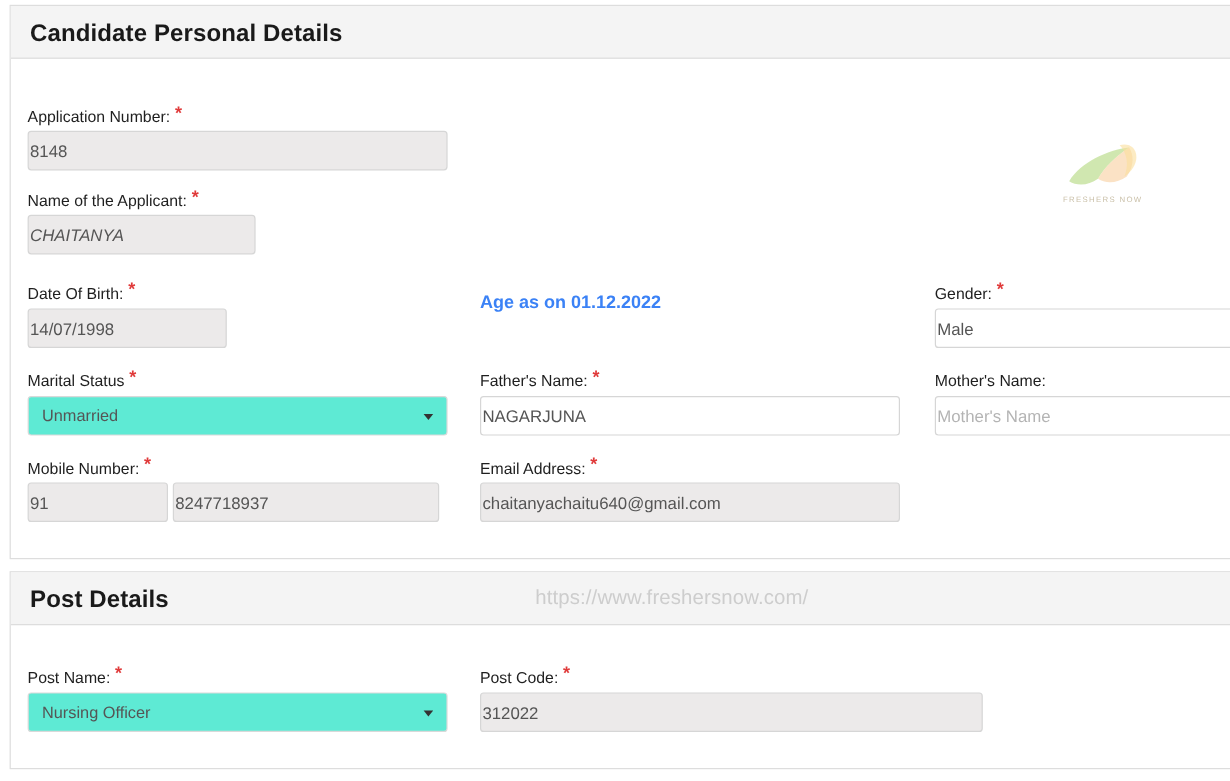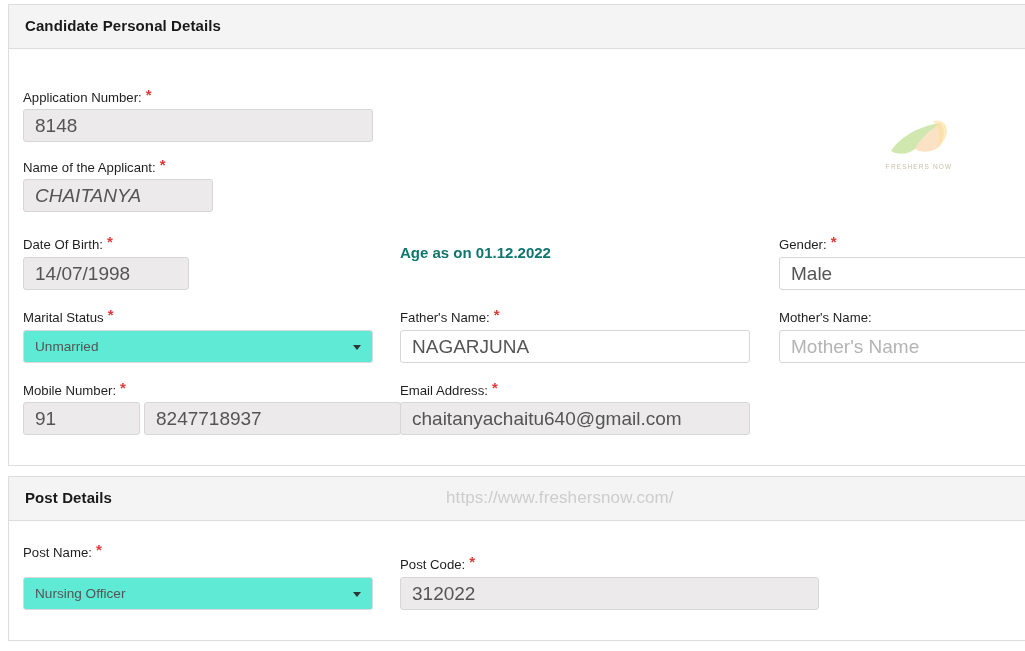--- a/index.html
+++ b/index.html
@@ -43,21 +43,21 @@
     width: 100%;
     height: 44px;
     background: #f4f4f4;
     border-bottom: 1px solid #dddddd;
     box-sizing: border-box;
   }
   .panel-title {
     position: absolute;
     left: 16px;
     top: 12px;
-    font-size: 15px;
+    font-size: 20px;
     font-weight: bold;
     color: #1a1a1a;
     letter-spacing: .1px;
     white-space: nowrap;
   }
 
   .watermark-url {
     position: absolute;
     left: 437px;
     top: 11px;
@@ -83,23 +83,23 @@
     line-height: 10px;
   }
 
   .inp {
     position: absolute;
     box-sizing: border-box;
     height: 33px;
     border: 1px solid #d6d6d6;
     border-radius: 3px;
     font-family: "Liberation Sans", "DejaVu Sans", sans-serif;
-    font-size: 19px;
+    font-size: 14px;
     color: #555555;
-    padding: 0 11px;
+    padding: 0 1px;
     background: #eceaea;
     outline: none;
   }
   .inp.editable { background: #ffffff; }
   .inp::placeholder { color: #b4b4b4; }
 
   .sel {
     position: absolute;
     box-sizing: border-box;
     height: 33px;
@@ -121,21 +121,21 @@
     border-left: 4.5px solid transparent;
     border-right: 4.5px solid transparent;
     border-top: 5px solid #333333;
   }
 
   
   .age-title {
     position: absolute;
     font-size: 15px;
     font-weight: bold;
-    color: #0f766e;
+    color: #3b82f6;
     white-space: nowrap;
   }
   .age-val {
     position: absolute;
     font-size: 15px;
     color: #3a3a3a;
     white-space: nowrap;
   }
 
   
@@ -191,21 +191,21 @@
     </div>
     <div class="sel" style="left:14px; top:325px; width:350px;">
       <span>Unmarried</span>
       <span class="caret"></span>
     </div>
 
     <div class="lbl" style="left:14px; top:378px;">
       <span>Mobile Number:</span><span class="req">*</span>
     </div>
     <input class="inp" style="left: 14px; top: 397px; width: 117px;" readonly="" value="91">
-    <input class="inp" style="left: 135px; top: 397px; width: 257px;" readonly="" value="8247718937">
+    <input class="inp" style="left: 135px; top: 397px; width: 222px;" readonly="" value="8247718937">
 
     <div class="age-title" style="left:391px; top:239px;">Age as on 01.12.2022</div>
 
     <div class="lbl" style="left:391px; top:305px;">
       <span>Father's Name:</span><span class="req">*</span>
     </div>
     <input class="inp editable" style="left: 391px; top: 325px; width: 350px;" value="NAGARJUNA">
 
     <div class="lbl" style="left:391px; top:378px;">
       <span>Email Address:</span><span class="req">*</span>
@@ -232,21 +232,21 @@
     </div>
   </div>
 
   <div class="panel panel-post">
 
     <div class="panel-head">
       <div class="panel-title">Post Details</div>
       <div class="watermark-url">https://www.freshersnow.com/</div>
     </div>
 
-    <div class="lbl" style="left:14px; top:68px;">
+    <div class="lbl" style="left:14px; top:80px;">
       <span>Post Name:</span><span class="req">*</span>
     </div>
     <div class="sel" style="left:14px; top:100px; width:350px;">
       <span>Nursing Officer</span>
       <span class="caret"></span>
     </div>
 
     <div class="lbl" style="left:391px; top:80px;">
       <span>Post Code:</span><span class="req">*</span>
     </div>

